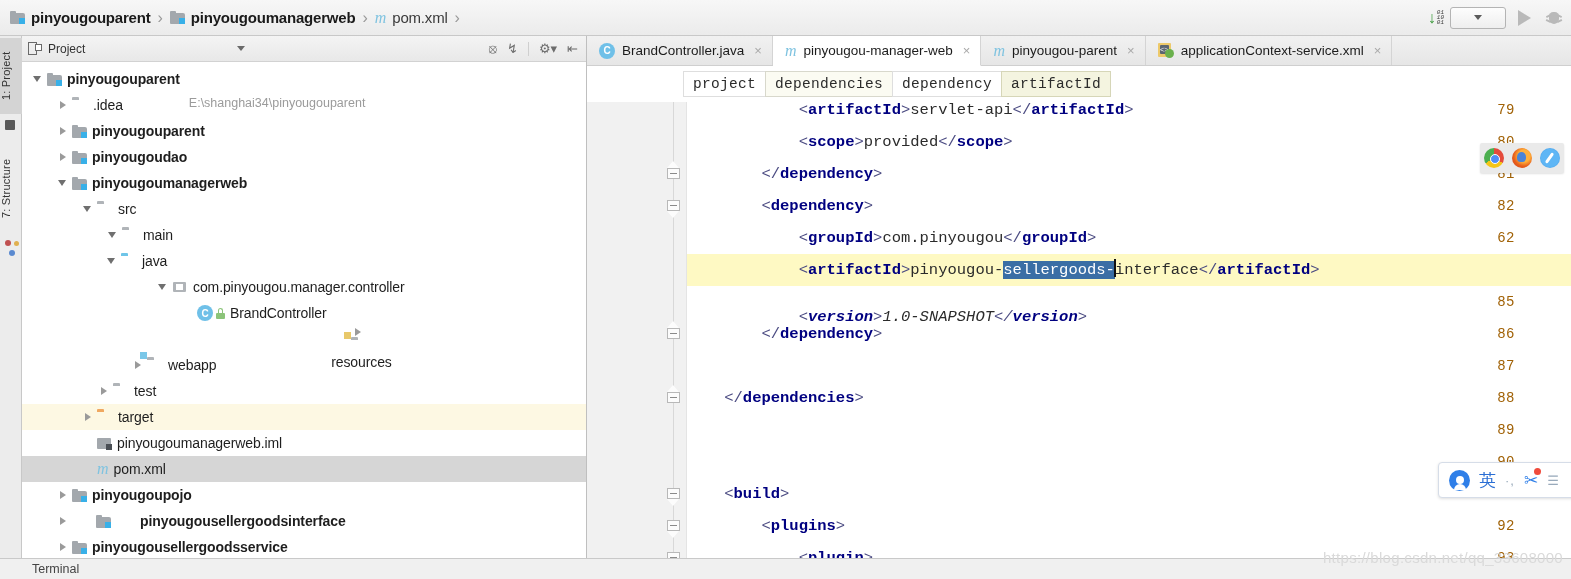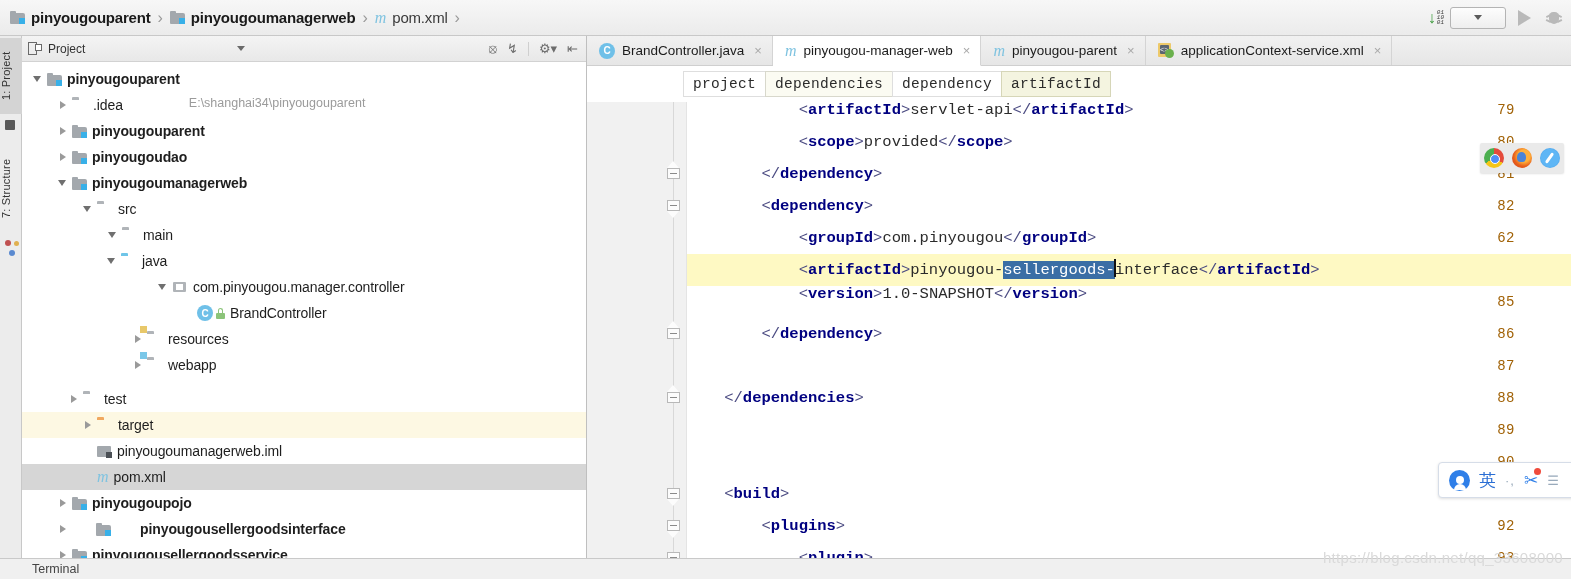--- a/index.html
+++ b/index.html
@@ -366,31 +366,31 @@
         </div>
         <div class="row" style="padding-left: 160px;">
           <span class="tw"></span>
           <span class="ic-class">C</span>
           <span class="ic-lock">
             <span class="bdy"></span>
             <span class="sh"></span>
           </span>
           <span class="lbl plain">BrandController</span>
         </div>
-        <div class="row" style="padding-left: 110px;">
+        <div class="row" style="padding-left: 110px; flex-direction: column;">
           <span class="tw closed"></span>
           <span class="ic"><span class="ic-folder"><span class="ic-badge lines"></span></span></span>
           <span class="lbl plain">resources</span>
         </div>
         <div class="row" style="padding-left: 110px;">
           <span class="tw closed"></span>
           <span class="ic"><span class="ic-folder"><span class="ic-badge sq"></span></span></span>
           <span class="lbl plain">webapp</span>
         </div>
-        <div class="row" style="padding-left: 46px; margin-top: 8px;">
+        <div class="row" style="padding-left: 76px;">
           <span class="tw closed"></span>
           <span class="ic"><span class="ic-folder"></span></span>
           <span class="lbl plain">test</span>
         </div>
         <div class="row hl-target" style="padding-left: 60px;">
           <span class="tw closed"></span>
           <span class="ic"><span class="ic-folder orange"></span></span>
           <span class="lbl plain">target</span>
         </div>
         <div class="row" style="padding-left: 60px;">
@@ -495,21 +495,21 @@
           <div class="lnum" style="top: 440px; line-height: 32px; height: 32px;">93</div>
           <div class="fold down" style="top: 450px;"></div>
         </div>
       <div class="code" id="code">
           <div class="cline" style="top: -8px;"><span class="txt">            </span><span class="br">&lt;</span><span class="tg">artifactId</span><span class="br">&gt;</span><span class="txt">servlet-api</span><span class="br">&lt;/</span><span class="tg">artifactId</span><span class="br">&gt;</span></div>
           <div class="cline" style="top: 24px;"><span class="txt">            </span><span class="br">&lt;</span><span class="tg">scope</span><span class="br">&gt;</span><span class="txt">provided</span><span class="br">&lt;/</span><span class="tg">scope</span><span class="br">&gt;</span></div>
           <div class="cline" style="top: 56px;"><span class="txt">        </span><span class="br">&lt;/</span><span class="tg">dependency</span><span class="br">&gt;</span></div>
           <div class="cline" style="top: 120px;"><span class="txt">            </span><span class="br">&lt;</span><span class="tg">groupId</span><span class="br">&gt;</span><span class="txt">com.pinyougou</span><span class="br">&lt;/</span><span class="tg">groupId</span><span class="br">&gt;</span></div>
           <div class="cline" style="top: 88px;"><span class="txt">        </span><span class="br">&lt;</span><span class="tg">dependency</span><span class="br">&gt;</span></div>
           <div class="cline cur" style="top: 152px;"><span class="txt">            </span><span class="br">&lt;</span><span class="tg">artifactId</span><span class="br">&gt;</span><span class="txt">pinyougou-</span><span class="sel">sellergoods-</span><span class="caret"></span><span class="txt">interface</span><span class="br">&lt;/</span><span class="tg">artifactId</span><span class="br">&gt;</span></div>
-          <div class="cline" style="top: 176px;"><span class="txt">            </span><span class="br">&lt;</span><span class="tg">version</span><span class="br">&gt;</span><span class="txt">1.0-SNAPSHOT</span><span class="br">&lt;/</span><span class="tg">version</span><span class="br">&gt;</span></div>
+          <div class="cline" style="top: 199px; font-style: italic;"><span class="txt">            </span><span class="br">&lt;</span><span class="tg">version</span><span class="br">&gt;</span><span class="txt">1.0-SNAPSHOT</span><span class="br">&lt;/</span><span class="tg">version</span><span class="br">&gt;</span></div>
           <div class="cline" style="top: 216px;"><span class="txt">        </span><span class="br">&lt;/</span><span class="tg">dependency</span><span class="br">&gt;</span></div>
           <div class="cline" style="top: 248px;"><span class="txt"></span></div>
           <div class="cline" style="top: 280px;"><span class="txt">    </span><span class="br">&lt;/</span><span class="tg">dependencies</span><span class="br">&gt;</span></div>
           <div class="cline" style="top: 312px;"><span class="txt"></span></div>
           <div class="cline" style="top: 344px;"><span class="txt"></span></div>
           <div class="cline" style="top: 376px;"><span class="txt">    </span><span class="br">&lt;</span><span class="tg">build</span><span class="br">&gt;</span></div>
           <div class="cline" style="top: 408px;"><span class="txt">        </span><span class="br">&lt;</span><span class="tg">plugins</span><span class="br">&gt;</span></div>
           <div class="cline" style="top: 440px;"><span class="txt">            </span><span class="br">&lt;</span><span class="tg">plugin</span><span class="br">&gt;</span></div>
         </div>
 

